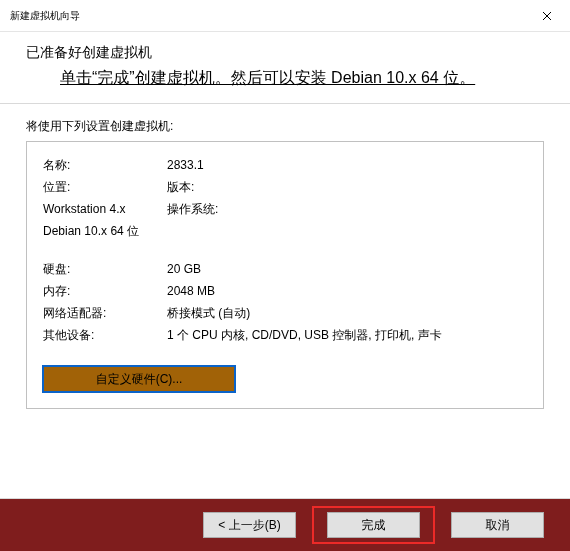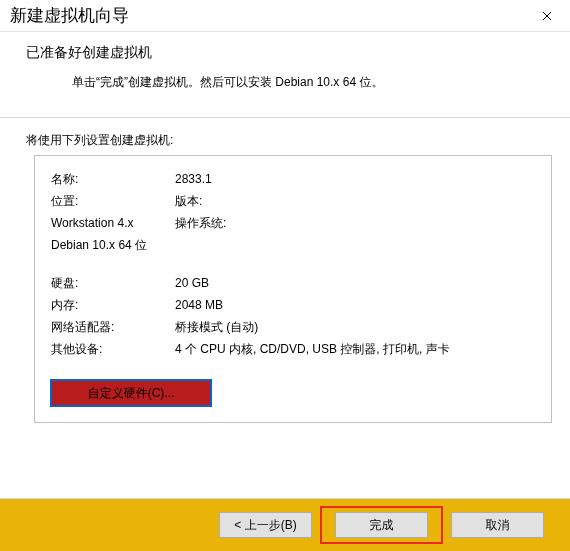--- a/index.html
+++ b/index.html
@@ -14,90 +14,90 @@
     color: #000;
   }
   .titlebar {
     display: flex;
     align-items: center;
     justify-content: space-between;
     height: 32px;
     border-bottom: 1px solid #e5e5e5;
     padding: 0 0 0 10px;
   }
-  .titlebar .title { font-size: 17px; text-align: center; }
+  .titlebar .title { font-size: 10px; text-align: center; }
   .titlebar .close {
     width: 46px;
     height: 32px;
     display: flex;
     align-items: center;
     justify-content: center;
     font-size: 14px;
     color: #000;
   }
   .header {
     padding: 12px 26px 14px 26px;
     border-bottom: 1px solid #d9d9d9;
   }
   .header h1 {
     margin: 0 0 6px 0;
     font-size: 14px;
     font-weight: normal;
   }
   .header p {
-    margin: 12px;
+    margin: 0;
     padding-left: 34px;
-    font-size: 12px;
+    font-size: 16px;
+    text-decoration: underline;
   }
   .content {
     padding: 14px 26px 16px 26px;
   }
   .section-label { margin: 0 0 6px 0; }
   .info-box {
     border: 1px solid #c0c0c0;
     padding: 14px 16px 16px 16px;
     display: inline-block;
     width: 100%;
-    margin-left: 8px;
   }
   .info-grid {
     display: grid;
     grid-template-columns: 124px 1fr;
     row-gap: 4px;
     align-items: start;
   }
   .info-grid .label, .info-grid .value { font-size: 12px; line-height: 18px; }
   .gap-row { grid-column: 1 / span 2; height: 12px; }
   .customize-btn {
     margin-top: 22px;
-    width: 160px;
+    width: 192px;
     height: 26px;
-    background: #b91c1c;
+    background: #a16207;
     border: 1px solid #adadad;
     outline: 2px solid #0a63c9;
     outline-offset: -1px;
     font-family: inherit;
     font-size: 12px;
     text-align: center;
     cursor: pointer;
     padding: 0;
   }
   .footer {
     border-top: 1px solid #d9d9d9;
     height: 53px;
     display: flex;
     align-items: center;
     justify-content: flex-end;
     padding: 0 26px 0 0;
-    gap: 8px;
+    gap: 16px;
     position: absolute;
     bottom: 0;
     left: 0;
     right: 0;
-    background: #eab308;
+    background: #7f1d1d;
   }
   .btn {
     height: 26px;
     min-width: 93px;
     background: #e1e1e1;
     border: 1px solid #adadad;
     font-family: inherit;
     font-size: 12px;
     cursor: pointer;
     padding: 0 10px;
@@ -149,21 +149,21 @@
       <span class="label">硬盘:</span>
       <span class="value">20 GB</span>
 
       <span class="label">内存:</span>
       <span class="value">2048 MB</span>
 
       <span class="label">网络适配器:</span>
       <span class="value">桥接模式 (自动)</span>
 
       <span class="label">其他设备:</span>
-      <span class="value">4 个 CPU 内核, CD/DVD, USB 控制器, 打印机, 声卡</span>
+      <span class="value">1 个 CPU 内核, CD/DVD, USB 控制器, 打印机, 声卡</span>
     </div>
 
     <button class="customize-btn">自定义硬件(C)...</button>
   </div>
 </div>
 
 <div class="footer">
   <button class="btn">&lt; 上一步(B)</button>
   <span class="highlight-wrap">
     <button class="btn">完成</button>

